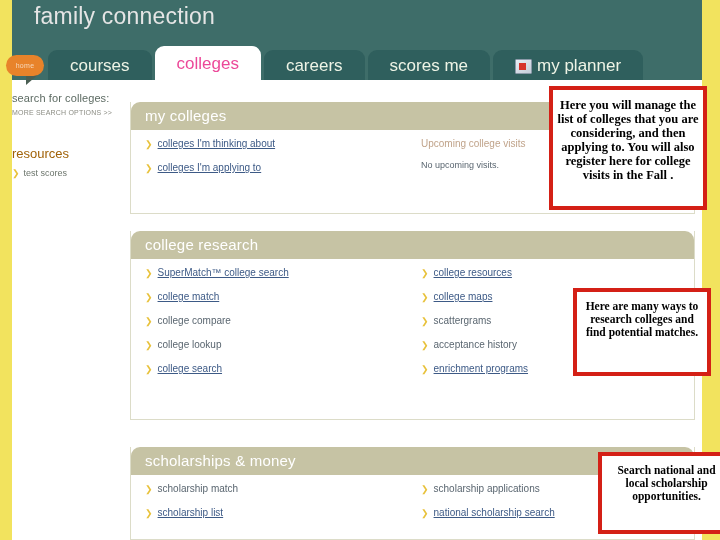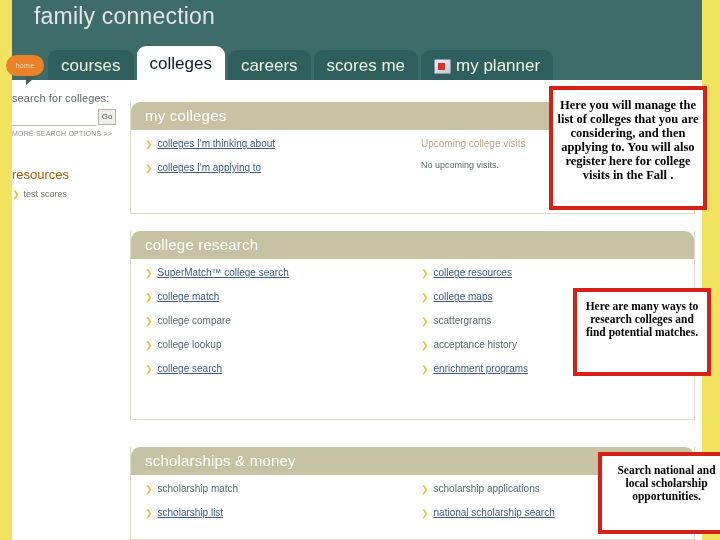--- a/index.html
+++ b/index.html
@@ -83,32 +83,32 @@
     position: absolute;
     left: 48px; top: 48px;
     height: 32px;
     z-index: 4;
     display: flex;
     align-items: flex-end;
   }
   .tab {
     position: relative;
     height: 30px;
-    padding: 0 13px;
+    padding: 0 22px;
     background: #2f5f5d;
     border-radius: 9px 9px 0 0;
     font-size: 17px;
     color: #eef4e6;
     line-height: 31px;
     margin-right: 3px;
     white-space: nowrap;
   }
   .tab.active {
     background: #ffffff;
-    color: #0f172a;
+    color: #ec4899;
     height: 34px;
     line-height: 35px;
     font-size: 17px;
   }
   .tab-icon {
     display: inline-block;
     position: relative;
     width: 17px; height: 15px;
     background: linear-gradient(145deg,#e9eef4 0%, #c3ccd8 100%);
     border: 1px solid #8b99a8;
@@ -300,24 +300,20 @@
   <div class="tabs" id="tabbar">
       <div class="tab"><span>courses</span></div>
       <div class="tab active"><span>colleges</span></div>
       <div class="tab"><span>careers</span></div>
       <div class="tab"><span>scores me</span></div>
       <div class="tab"><span class="tab-icon"></span><span>my planner</span></div>
     </div>
 
   <div class="sidebar">
     <div class="side-label">search for colleges:</div>
-    <div class="search-row">
-      <input class="search-input" type="text" placeholder="" style="">
-      <div class="go-btn">Go</div>
-    </div>
     <div class="more-options">MORE SEARCH OPTIONS &gt;&gt;</div>
     <div class="resources-title">resources</div>
     <div id="sidebar-links">
         <div class="side-link">
           <span class="chev">❯</span>
           <span>test scores</span>
         </div>
       </div>
   </div>
 

